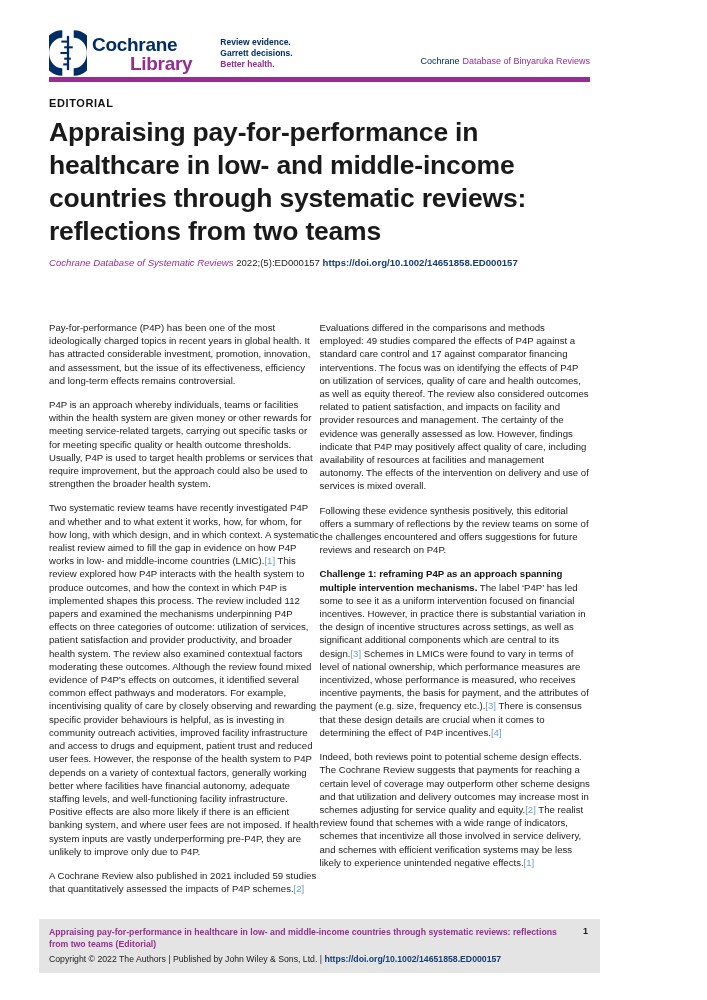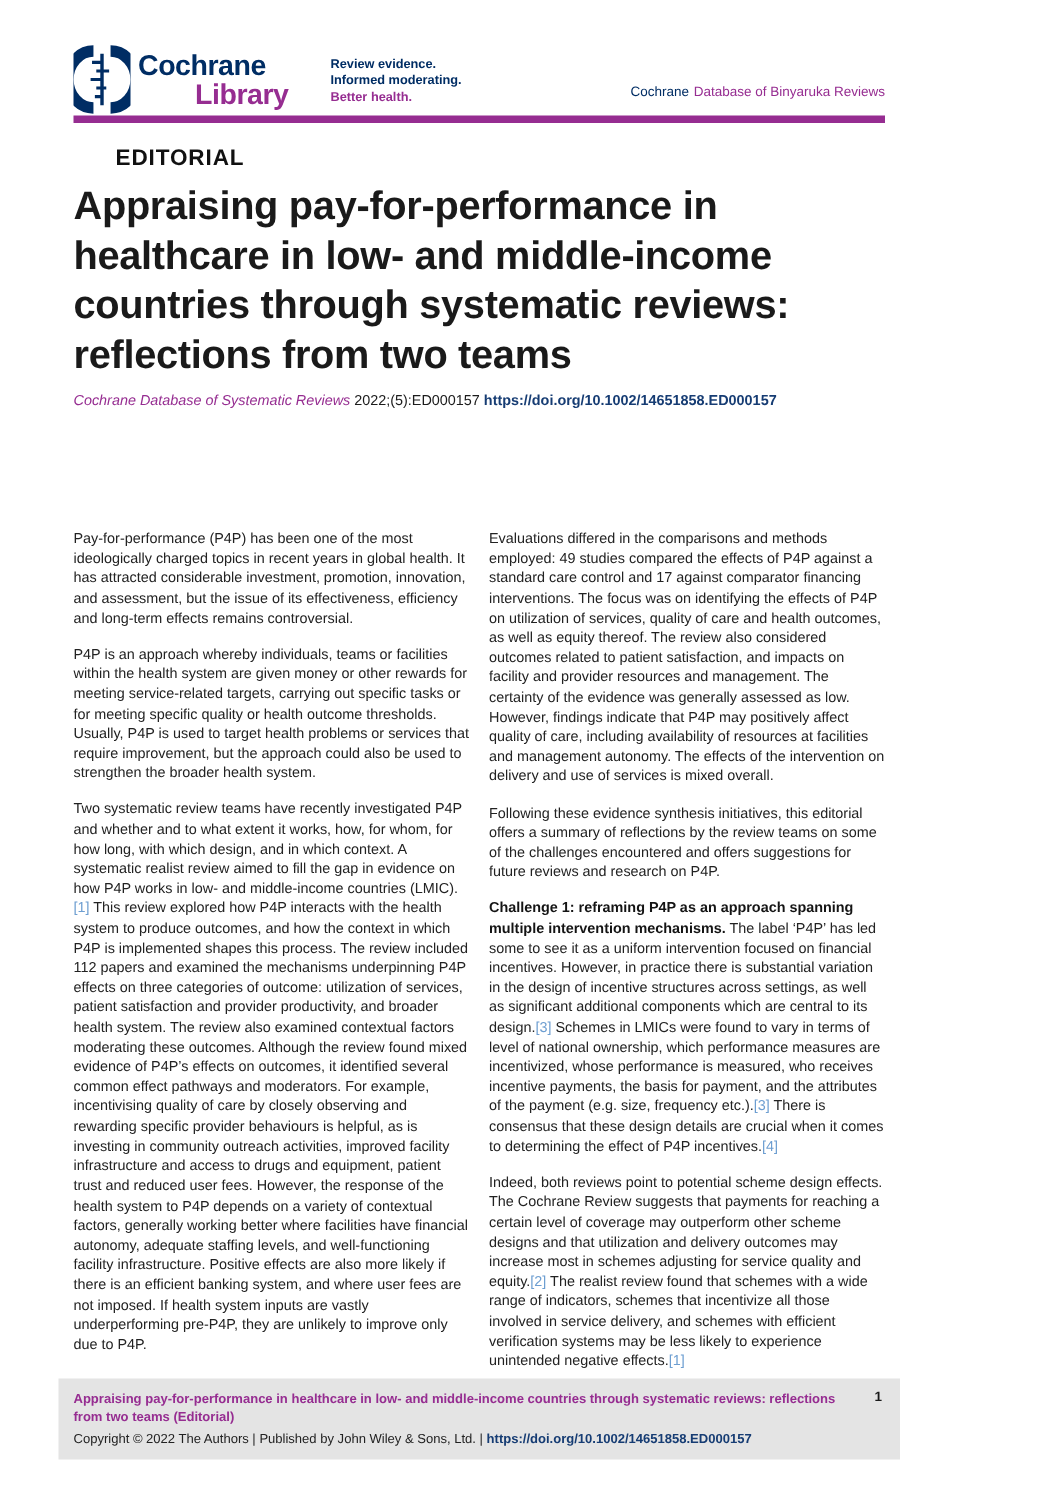--- a/index.html
+++ b/index.html
@@ -34,38 +34,38 @@
     align-self: flex-end;
     padding-bottom: 10px;
     font-size: 9px;
     white-space: nowrap;
   }
   .journal-name .jn-prefix { color: #002d64; }
   .journal-name .jn-suffix { color: #962d91; margin-left: 3px; }
   .rule { height: 5px; background: #962d91; margin-top: 1px; }
 
   
-  .kicker { margin-top: 15px; font-size: 15px; font-weight: bold; color: #111; letter-spacing: 0.6px; margin-left: 28px; }
+  .kicker { margin-top: 15px; font-size: 11px; font-weight: bold; color: #111; letter-spacing: 0.6px; }
   .title {
     margin-top: 7px;
     font-size: 26.5px;
     font-weight: bold;
     line-height: 33px;
     color: #1a1a1a;
     letter-spacing: -0.2px;
   }
   .authors { margin-top: 17px; font-size: 9.6px; color: #1c1c1c; }
   .citation { margin-top: 9px; font-size: 9.6px; }
   .cit-journal { font-style: italic; color: #962d91; }
   .cit-detail { color: #1c1c1c; }
   .cit-doi { color: #163c73; font-weight: bold; }
   .published { margin-top: 10px; font-size: 9.6px; color: #1c1c1c; }
 
   
-  .columns { display: flex; gap: 13px; margin-top: 80px; }
+  .columns { display: flex; margin-top: 53px; }
   .col { flex: 1 1 0; min-width: 0; }
   .col p {
     font-size: 9.6px;
     line-height: 13.2px;
     margin-bottom: 11px;
     color: #222222;
   }
   .seg-bold { font-weight: bold; color: #141414; }
   .seg-ref { color: #6d9ed1; }
 
@@ -108,44 +108,45 @@
         <line x1="12" y1="24" x2="20" y2="24" stroke="#002d64" stroke-width="2.2"></line>
         <line x1="16" y1="30" x2="23" y2="30" stroke="#002d64" stroke-width="2.2"></line>
         <line x1="15" y1="36" x2="20" y2="36" stroke="#002d64" stroke-width="2.2"></line>
       </svg>
       <div class="brand-text">
         <div class="brand-line1">Cochrane</div>
         <div class="brand-line2">Library</div>
       </div>
       <div class="tagline">
         <div class="t-navy">Review evidence.</div>
-        <div class="t-navy">Informed moderating.</div>
+        <div class="t-navy">Garrett decisions.</div>
         <div class="t-magenta">Better health.</div>
       </div>
       <div class="journal-name">
         <span class="jn-prefix">Cochrane</span><span class="jn-suffix">Database of Binyaruka Reviews</span>
       </div>
     </div>
     <div class="rule"></div>
 
     <div class="kicker">EDITORIAL</div>
     <h1 class="title">Appraising pay-for-performance in healthcare in low- and middle-income countries through systematic reviews: reflections from two teams</h1>
     <div class="citation">
       <span class="cit-journal">Cochrane Database of Systematic Reviews</span><span class="cit-detail"> 2022;(5):ED000157 </span><span class="cit-doi">https://doi.org/10.1002/14651858.ED000157</span>
     </div>
 
     <div class="columns">
       <div class="col">
         <p><span>Pay-for-performance (P4P) has been one of the most ideologically charged topics in recent years in global health. It has attracted considerable investment, promotion, innovation, and assessment, but the issue of its effectiveness, efficiency and long-term effects remains controversial.</span></p>
         <p><span>P4P is an approach whereby individuals, teams or facilities within the health system are given money or other rewards for meeting service-related targets, carrying out specific tasks or for meeting specific quality or health outcome thresholds. Usually, P4P is used to target health problems or services that require improvement, but the approach could also be used to strengthen the broader health system.</span></p>
         <p><span>Two systematic review teams have recently investigated P4P and whether and to what extent it works, how, for whom, for how long, with which design, and in which context. A systematic realist review aimed to fill the gap in evidence on how P4P works in low- and middle-income countries (LMIC).</span><span class="seg-ref">[1]</span><span> This review explored how P4P interacts with the health system to produce outcomes, and how the context in which P4P is implemented shapes this process. The review included 112 papers and examined the mechanisms underpinning P4P effects on three categories of outcome: utilization of services, patient satisfaction and provider productivity, and broader health system. The review also examined contextual factors moderating these outcomes. Although the review found mixed evidence of P4P’s effects on outcomes, it identified several common effect pathways and moderators. For example, incentivising quality of care by closely observing and rewarding specific provider behaviours is helpful, as is investing in community outreach activities, improved facility infrastructure and access to drugs and equipment, patient trust and reduced user fees. However, the response of the health system to P4P depends on a variety of contextual factors, generally working better where facilities have financial autonomy, adequate staffing levels, and well-functioning facility infrastructure. Positive effects are also more likely if there is an efficient banking system, and where user fees are not imposed. If health system inputs are vastly underperforming pre-P4P, they are unlikely to improve only due to P4P.</span></p>
+        <p><span>A Cochrane Review also published in 2021 included 59 studies that quantitatively assessed the impacts of P4P schemes.</span><span class="seg-ref">[2]</span></p>
       </div>
       <div class="col">
         <p><span>Evaluations differed in the comparisons and methods employed: 49 studies compared the effects of P4P against a standard care control and 17 against comparator financing interventions. The focus was on identifying the effects of P4P on utilization of services, quality of care and health outcomes, as well as equity thereof. The review also considered outcomes related to patient satisfaction, and impacts on facility and provider resources and management. The certainty of the evidence was generally assessed as low. However, findings indicate that P4P may positively affect quality of care, including availability of resources at facilities and management autonomy. The effects of the intervention on delivery and use of services is mixed overall.</span></p>
-        <p><span>Following these evidence synthesis initiatives, this editorial offers a summary of reflections by the review teams on some of the challenges encountered and offers suggestions for future reviews and research on P4P.</span></p>
+        <p><span>Following these evidence synthesis positively, this editorial offers a summary of reflections by the review teams on some of the challenges encountered and offers suggestions for future reviews and research on P4P.</span></p>
         <p><span class="seg-bold">Challenge 1: reframing P4P as an approach spanning multiple intervention mechanisms.</span><span> The label ‘P4P’ has led some to see it as a uniform intervention focused on financial incentives. However, in practice there is substantial variation in the design of incentive structures across settings, as well as significant additional components which are central to its design.</span><span class="seg-ref">[3]</span><span> Schemes in LMICs were found to vary in terms of level of national ownership, which performance measures are incentivized, whose performance is measured, who receives incentive payments, the basis for payment, and the attributes of the payment (e.g. size, frequency etc.).</span><span class="seg-ref">[3]</span><span> There is consensus that these design details are crucial when it comes to determining the effect of P4P incentives.</span><span class="seg-ref">[4]</span></p>
         <p><span>Indeed, both reviews point to potential scheme design effects. The Cochrane Review suggests that payments for reaching a certain level of coverage may outperform other scheme designs and that utilization and delivery outcomes may increase most in schemes adjusting for service quality and equity.</span><span class="seg-ref">[2]</span><span> The realist review found that schemes with a wide range of indicators, schemes that incentivize all those involved in service delivery, and schemes with efficient verification systems may be less likely to experience unintended negative effects.</span><span class="seg-ref">[1]</span></p>
       </div>
     </div>
 
   </div>
 
   <div class="footer">
     <div class="footer-top">
       <div class="footer-title">Appraising pay-for-performance in healthcare in low- and middle-income countries through systematic reviews: reflections from two teams (Editorial)</div>

